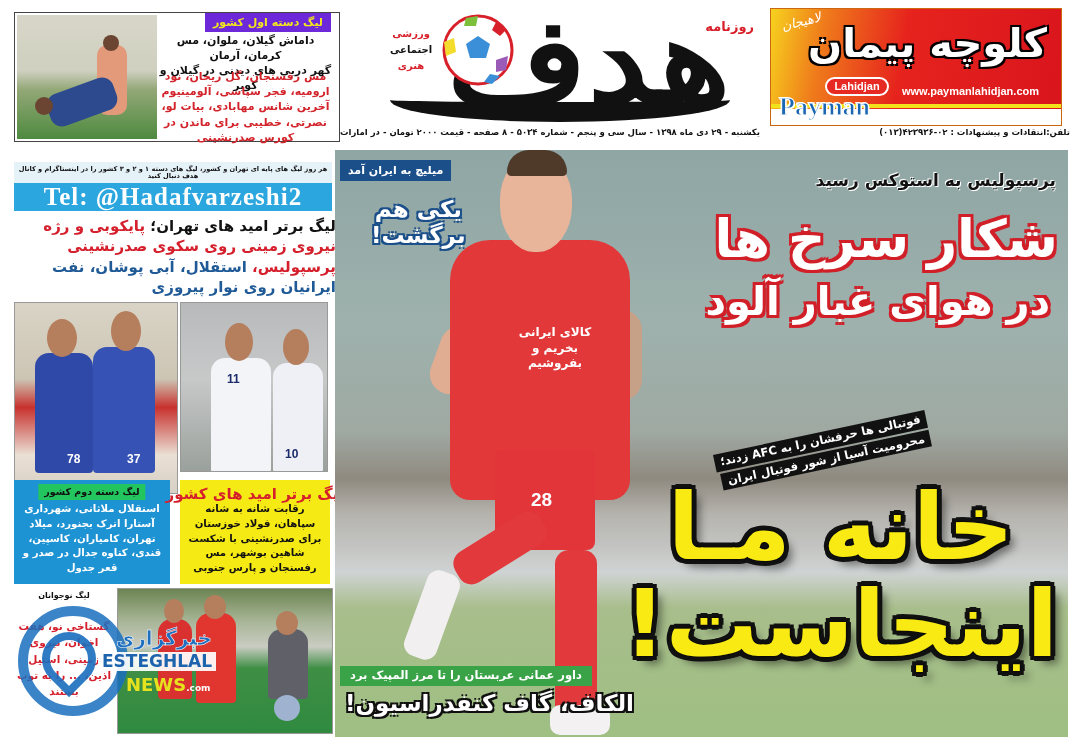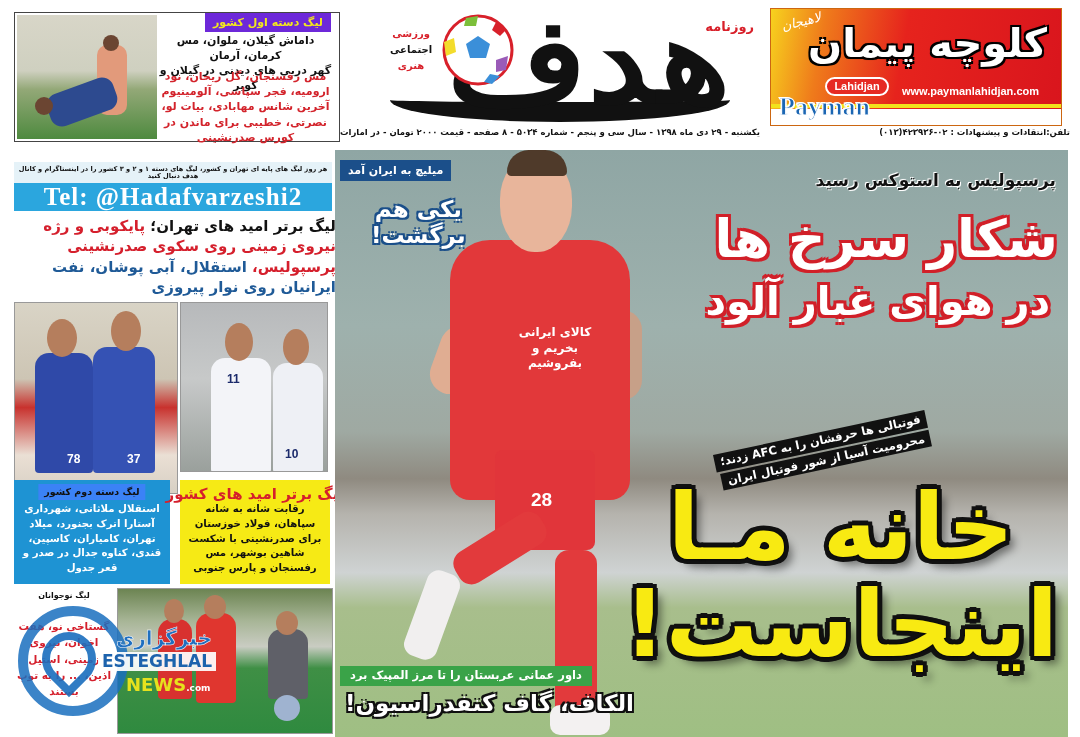--- a/index.html
+++ b/index.html
@@ -50,21 +50,21 @@
 
   .photo-a { left: 14px; top: 302px; width: 164px; height: 192px; background: linear-gradient(180deg,#d9d4c6 0%,#cdc5b4 40%,#c8322e 55%,#eadfd4 80%,#d7d0c4 100%); overflow:hidden; border:1px solid #999;padding-left:28px; }
   .photo-b { left: 180px; top: 302px; width: 148px; height: 170px; background: linear-gradient(180deg,#b7b9bb 0%,#c7c9c9 45%,#9aa09c 100%); overflow:hidden; border:1px solid #999; }
   .pl { position:absolute; border-radius: 14px 14px 4px 4px; }
   .hd { position:absolute; border-radius: 50%; background: #b57e5d; }
   .num { position:absolute; font: 700 12px/1 "Liberation Sans", sans-serif; direction:ltr; }
 
   .box-blue { left: 14px; top: 480px; width: 156px; height: 104px; background: #1e93d3; }
   .box-yel { left: 180px; top: 480px; width: 150px; height: 104px; background: #f6ea15; }
   .box-kick { position:absolute; left: 50%; transform: translateX(-50%); top: 4px; font: 700 9.5px/1 "DejaVu Sans", sans-serif; padding: 3px 6px; white-space: nowrap; }
-  .box-blue .box-kick { background: #3b82f6; color: #111; }
+  .box-blue .box-kick { background: #22c55e; color: #111; }
   .box-yel .box-kick { background: transparent; color: #d51f2c; font-size: 15px; }
   .box-body { position:absolute; left: 4px; right: 4px; top: 22px; font: 800 10.2px/1.45 "DejaVu Sans", sans-serif; text-align: center; }
   .box-blue .box-body { color: #fff; }
   .box-yel .box-body { color: #111; }
 
   .nojavan { left: 14px; top: 590px; width: 100px; height: 140px; text-align: center; }
   .nojavan .k { font: 700 8px/1 "DejaVu Sans", sans-serif; color: #111; margin-top: 2px; }
   .nojavan .t { font: 800 10.5px/1.55 "DejaVu Sans", sans-serif; color: #d51f2c; margin-top: 18px; }
   .photo-c { left: 117px; top: 588px; width: 216px; height: 146px; background: linear-gradient(180deg,#6c8452 0%,#a7b596 22%,#c9ccc2 40%,#3f8f45 55%,#2f8a3f 100%); border:1px solid #999; overflow:hidden; }
 

